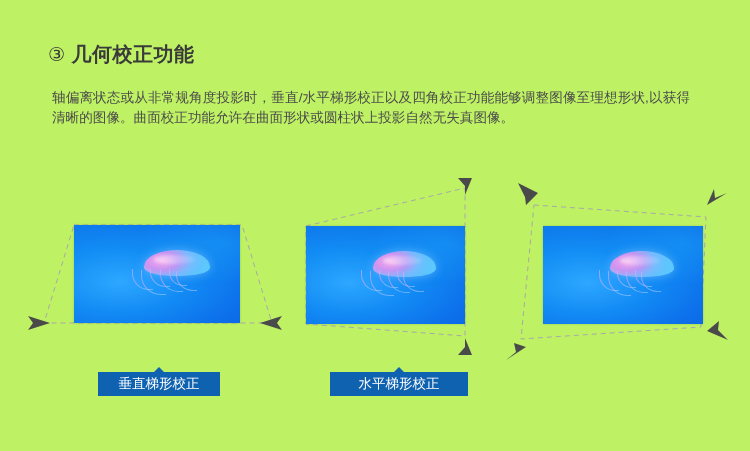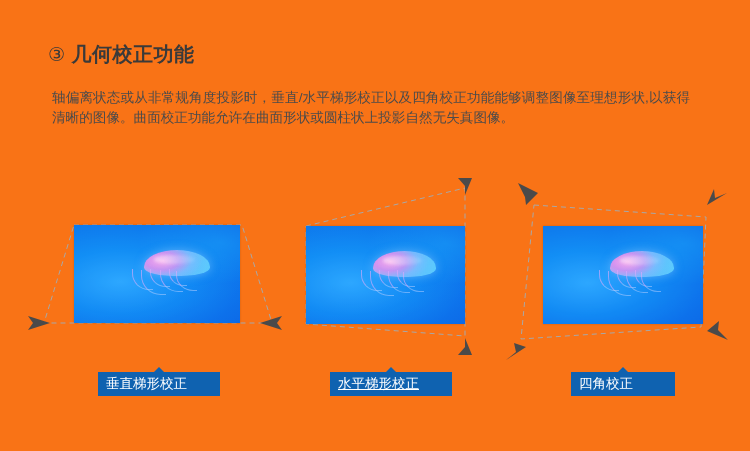--- a/index.html
+++ b/index.html
@@ -11,21 +11,21 @@
     height: 451px;
     background: #f2f2f2;
     font-family: "Liberation Sans", "DejaVu Sans", sans-serif;
     overflow: hidden;
     position: relative;
   }
   .page {
     position: relative;
     width: 750px;
     height: 451px;
-    background: #f97316;
+    background: #bef264;
   }
 
   
   .section-title {
     position: absolute;
     left: 48px;
     top: 41px;
     font-size: 20px;
     font-weight: bold;
     color: #3a3a3a;
@@ -145,37 +145,38 @@
   }
 
   
   .badge {
     position: absolute;
     height: 24px;
     line-height: 24px;
     background: #0f62b0;
     color: #ffffff;
     font-size: 13.5px;
+    text-align: center;
     white-space: nowrap;
     padding: 0 8px;
     box-sizing: border-box;
   }
   .badge::before {
     content: "";
     position: absolute;
     left: 50%;
     top: -5px;
     margin-left: -5px;
     width: 0; height: 0;
     border-left: 5px solid transparent;
     border-right: 5px solid transparent;
     border-bottom: 5px solid #0f62b0;
   }
   .badge-1 { left: 98px;  top: 372px; width: 122px; }
-  .badge-2 { left: 330px; top: 372px; width: 122px; text-decoration: underline; }
+  .badge-2 { left: 330px; top: 372px; width: 138px; }
   .badge-3 { left: 571px; top: 372px; width: 104px; }
 </style>
 </head>
 <body>
 
 <div class="page">
 
   <div class="section-title">
     <span class="num">③</span><span>几何校正功能</span>
   </div>
@@ -263,15 +264,14 @@
             <i style="left:66%; top:8%;  width:26%; height:68%;"></i>
           </div>
         </div>
       </div>
     </div>
 
   </div>
 
   <div class="badge badge-1">垂直梯形校正</div>
   <div class="badge badge-2">水平梯形校正</div>
-  <div class="badge badge-3">四角校正</div>
 
 </div>
 
 </body></html>

